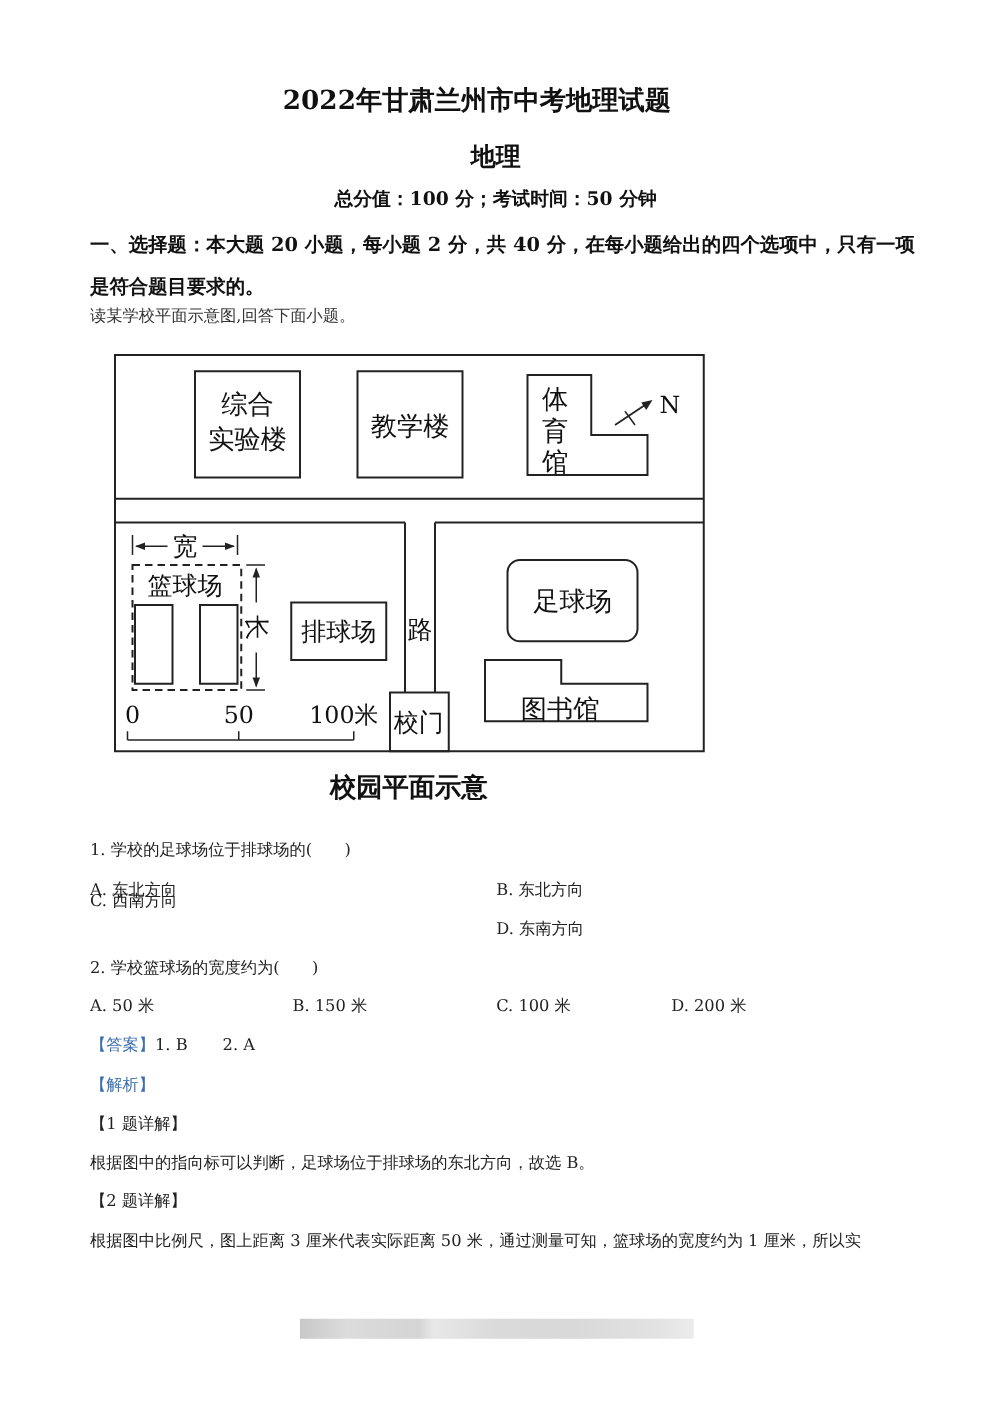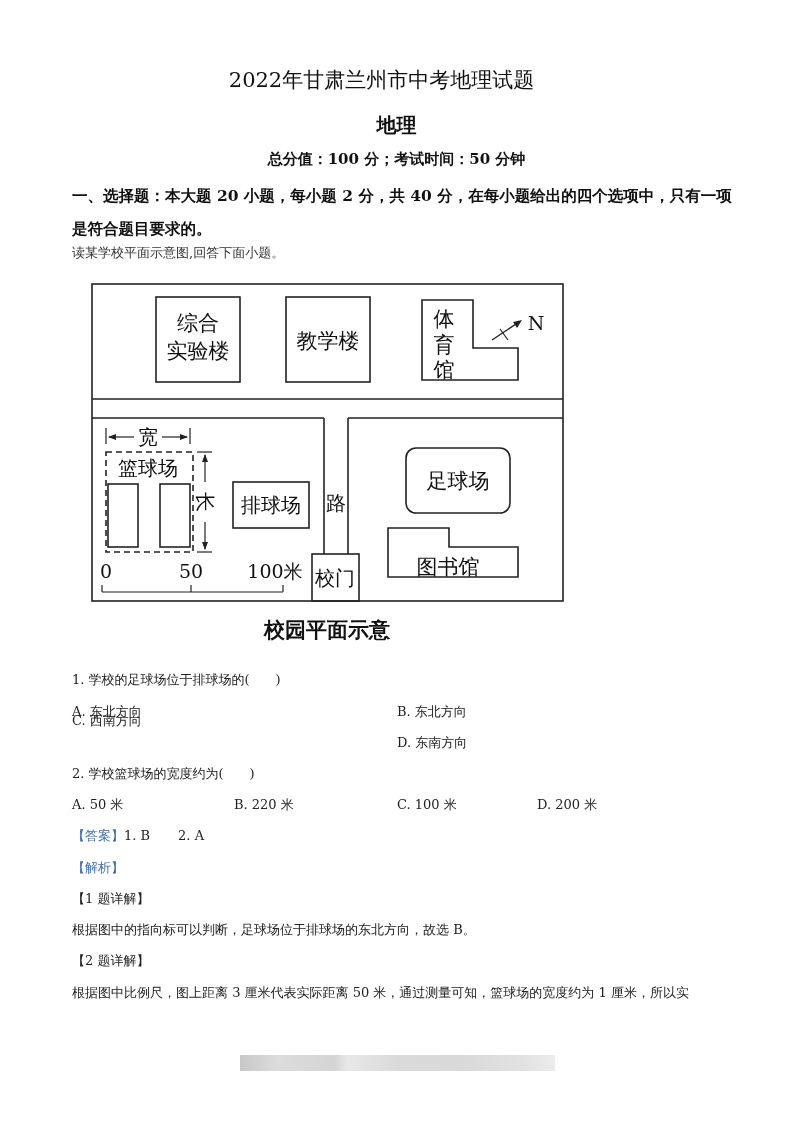--- a/index.html
+++ b/index.html
@@ -1,19 +1,19 @@
 <!DOCTYPE html>
 <html><head>
 <meta charset="utf-8">
 <style>
   html, body { margin: 0; padding: 0; background: #ffffff; }
   body { width: 793px; height: 1122px; position: relative; overflow: hidden;
          font-family: "DejaVu Serif", "Liberation Serif", serif; color: #1a1a1a; }
   .abs { position: absolute; }
-  .title { left: 0; width: 763px; top: 66px; text-align: center; font-size: 21px; font-weight: normal; color: #111; }
+  .title { left: 0; width: 763px; top: 66px; text-align: center; font-size: 21px; font-weight: bold; color: #111; }
   .subject { left: 0; width: 793px; top: 112px; text-align: center; font-size: 20px; font-weight: bold; color: #111; }
   .meta { left: 0; width: 793px; top: 150px; text-align: center; font-size: 15px; font-weight: bold; color: #111; }
   .section { left: 72px; width: 660px; top: 179px; font-size: 15.5px; font-weight: bold; line-height: 33px; color: #111; }
   .intro { left: 72px; top: 244px; font-size: 13px; color: #333; text-align: center; }
   .map { left: 90px; top: 282px; }
   .q { font-size: 13px; color: #222; }
   .tag { color: #3b6fb0; }
   .footer-blur { left: 240px; top: 1055px; width: 315px; height: 16px;
                  background: linear-gradient(90deg, #c8c8c8 0%, #dcdcdc 12%, #d4d4d4 30%, #e8e8e8 34%, #dadada 50%, #d9d9d9 70%, #e2e2e2 90%, #ececec 100%); }
 </style>
@@ -108,21 +108,21 @@
 </div>
 
 <div class="abs q" style="left:72px; top:671px;">1. 学校的足球场位于排球场的(　　)</div>
 <div class="abs q" style="left:72px; top:703px;">A. 东北方向</div>
 <div class="abs q" style="left:397px; top:703px;">B. 东北方向</div>
 <div class="abs q" style="left:72px; top:712px;">C. 西南方向</div>
 <div class="abs q" style="left:397px; top:734px;">D. 东南方向</div>
 
 <div class="abs q" style="left:72px; top:765px;">2. 学校篮球场的宽度约为(　　)</div>
 <div class="abs q" style="left:72px; top:796px;">A. 50 米</div>
-<div class="abs q" style="left:234px; top:796px;">B. 220 米</div>
+<div class="abs q" style="left:234px; top:796px;">B. 150 米</div>
 <div class="abs q" style="left:397px; top:796px;">C. 100 米</div>
 <div class="abs q" style="left:537px; top:796px;">D. 200 米</div>
 
 <div class="abs q" style="left:72px; top:827px;text-align:center;">
   <span class="tag">【答案】</span><span>1. B</span><span style="display:inline-block;width:28px;"></span><span>2. A</span>
 </div>
 
 <div class="abs q tag" style="left:72px; top:859px;">【解析】</div>
 <div class="abs q" style="left:72px; top:890px;text-align:center;">【1 题详解】</div>
 <div class="abs q" style="left:72px; top:921px;">根据图中的指向标可以判断，足球场位于排球场的东北方向，故选 B。</div>

